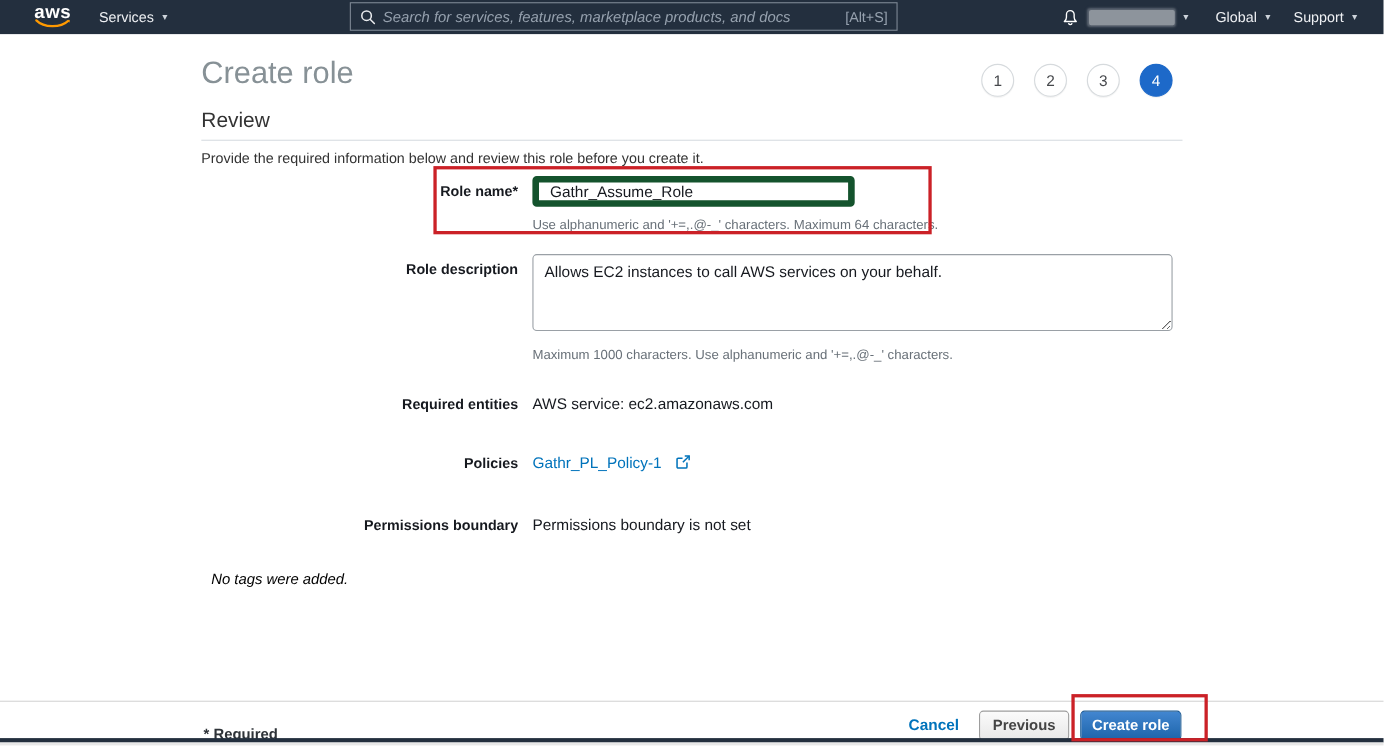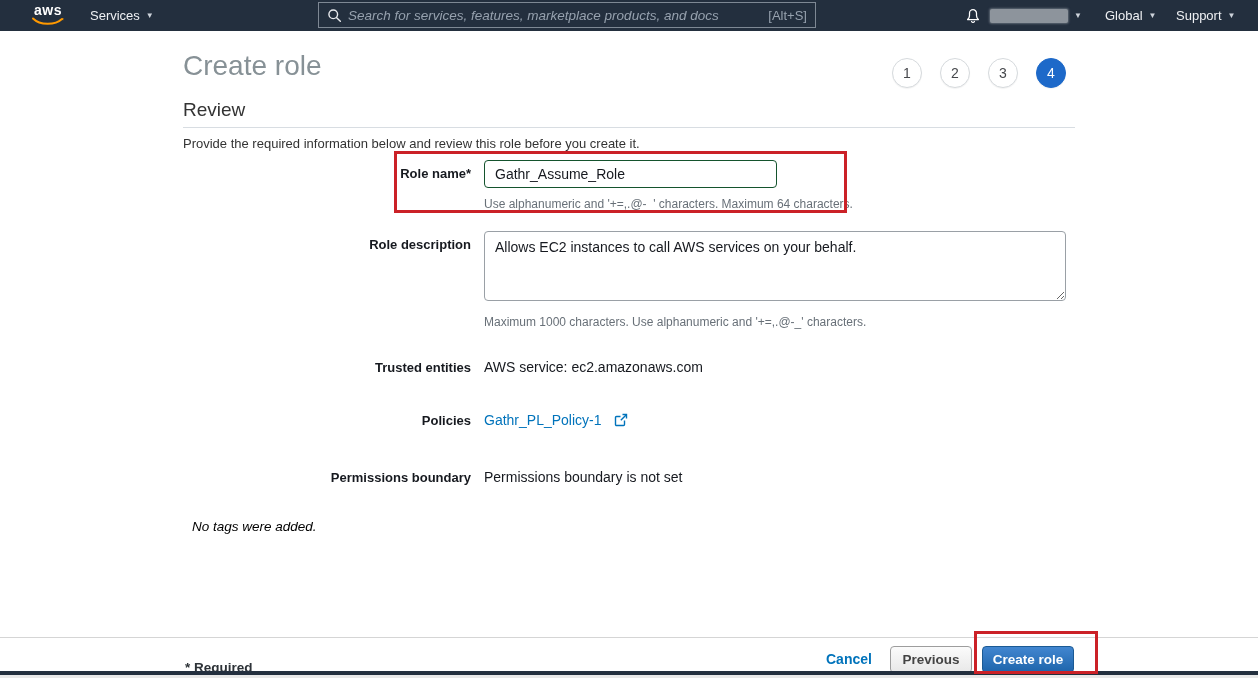--- a/index.html
+++ b/index.html
@@ -2,21 +2,21 @@
 <html><head>
 <meta charset="utf-8">
 <style>
   * { margin:0; padding:0; box-sizing:border-box; }
   body { font-family:"Liberation Sans", sans-serif; background:#fff; }
   .screen { position:relative; width:1258px; height:678px; background:#ffffff; overflow:hidden; }
 
   
   .topbar { position:absolute; top:0; left:0; width:1258px; height:31px; background:#232f3e; z-index:5; }
   .logo { position:absolute; left:30px; top:3px; width:36px; height:26px; cursor:pointer; }
-  .logo-text { display:block; color:#ffffff; font-weight:bold; font-size:14px; line-height:15px; letter-spacing:0.5px; text-align:center; }
+  .logo-text { display:block; color:#ffffff; font-weight:bold; font-size:17px; line-height:15px; letter-spacing:0.5px; text-align:center; }
   .logo-swoosh { position:absolute; left:1px; top:14px; }
   .tb-item { position:absolute; top:0; height:31px; display:flex; align-items:center; gap:6px; color:#eef0f3; font-size:13px; cursor:pointer; }
   .services { left:90px; }
   .caret { font-size:8px; color:#cdd3da; line-height:1; }
   .searchbox { position:absolute; left:318px; top:2px; width:498px; height:26px; border:1px solid #7e8894; background:#232f3e; display:flex; align-items:center; padding:0 8px; }
   .searchbox input { flex:1; background:transparent; border:none; outline:none; color:#fff; font-size:13.5px; font-family:"Liberation Sans", sans-serif; padding:0 6px; }
   .searchbox input::placeholder { color:#96a1ae; font-style:italic; }
   .search-shortcut { color:#96a1ae; font-size:13px; }
   .bell { position:absolute; left:963px; top:5px; width:20px; height:20px; cursor:pointer; }
   .account { left:990px; }
@@ -32,21 +32,21 @@
 
   
   .steps { position:absolute; left:892px; top:58px; display:flex; gap:18px; }
   .step { width:30px; height:30px; border-radius:50%; background:#fff; border:1px solid #d6dadd; color:#46484c; font-size:14px; display:flex; align-items:center; justify-content:center; box-shadow:0 1px 1px rgba(0,0,0,.05); cursor:pointer; }
   .step.active { background:#1d69c9; border-color:#1d69c9; color:#fff; }
 
   
   .lbl { position:absolute; left:183px; width:288px; text-align:right; font-size:13px; font-weight:bold; color:#16191f; }
   .val { position:absolute; left:484px; font-size:14px; color:#16191f; }
   .hint { position:absolute; left:484px; font-size:12px; color:#687078; }
-  .txt-input { position:absolute; left:484px; top:160px; width:293px; height:28px; border:1px solid #14532d; border-radius:4px; font-size:14px; color:#16191f; padding:4px 10px; font-family:"Liberation Sans", sans-serif; outline:none; }
+  .txt-input { position:absolute; left:484px; top:160px; width:293px; height:28px; border:6px solid #14532d; border-radius:4px; font-size:14px; color:#16191f; padding:4px 10px; font-family:"Liberation Sans", sans-serif; outline:none; }
   .txt-area { position:absolute; left:484px; top:231px; width:582px; height:70px; border:1px solid #9aa0a6; border-radius:4px; font-size:14px; color:#16191f; padding:6px 10px; font-family:"Liberation Sans", sans-serif; outline:none; resize:both; line-height:1.4; }
   .policy-link { color:#0073bb; text-decoration:none; display:inline-flex; align-items:center; gap:12px; cursor:pointer; }
   .tags-note { position:absolute; left:192px; top:519px; font-size:13.5px; font-style:italic; color:#000000; }
 
   
   .footer-divider { position:absolute; left:0; top:637px; width:1258px; height:1px; background:#d5d5d5; }
   .required-note { position:absolute; left:185px; top:651px; font-size:13.5px; font-weight:bold; color:#2e3338;margin-top:9px; }
   .cancel-link { position:absolute; left:826px; top:651px; font-size:14px; font-weight:bold; color:#0073bb; cursor:pointer; text-decoration:none; }
   .btn { position:absolute; top:646px; height:27px; border-radius:4px; font-family:"Liberation Sans", sans-serif; font-size:13.5px; font-weight:bold; cursor:pointer;text-align:center; }
   .btn-previous { left:890px; width:82px; background:linear-gradient(180deg,#fbfbfb,#e8e8e8); border:1px solid #9d9d9d; color:#444; }
@@ -122,21 +122,21 @@
   <p class="intro">Provide the required information below and review this role before you create it.</p>
 
   <div class="lbl" style="top:166px;">Role name*</div>
   <input class="txt-input" type="text" value="Gathr_Assume_Role" style="">
   <div class="hint" style="top:197px;">Use alphanumeric and '+=,.@-_' characters. Maximum 64 characters.</div>
 
   <div class="lbl" style="top:237px;">Role description</div>
   <textarea class="txt-area" style="">Allows EC2 instances to call AWS services on your behalf.</textarea>
   <div class="hint" style="top:315px;">Maximum 1000 characters. Use alphanumeric and '+=,.@-_' characters.</div>
 
-  <div class="lbl" style="top:360px;">Trusted entities</div>
+  <div class="lbl" style="top:360px;">Required entities</div>
   <div class="val" style="top:359px;">AWS service: ec2.amazonaws.com</div>
 
   <div class="lbl" style="top:413px;">Policies</div>
   <div class="val" style="top:412px;">
     <a class="policy-link">
       <span>Gathr_PL_Policy-1</span>
       <svg width="14" height="14" viewBox="0 0 14 14">
         <path d="M10.5 7.5v4a1 1 0 0 1-1 1H2.5a1 1 0 0 1-1-1v-7a1 1 0 0 1 1-1h4" fill="none" stroke="#0073bb" stroke-width="1.4"></path>
         <path d="M8.5 1.5h4v4" fill="none" stroke="#0073bb" stroke-width="1.4"></path>
         <line x1="12.3" y1="1.7" x2="6.8" y2="7.2" stroke="#0073bb" stroke-width="1.4"></line>

